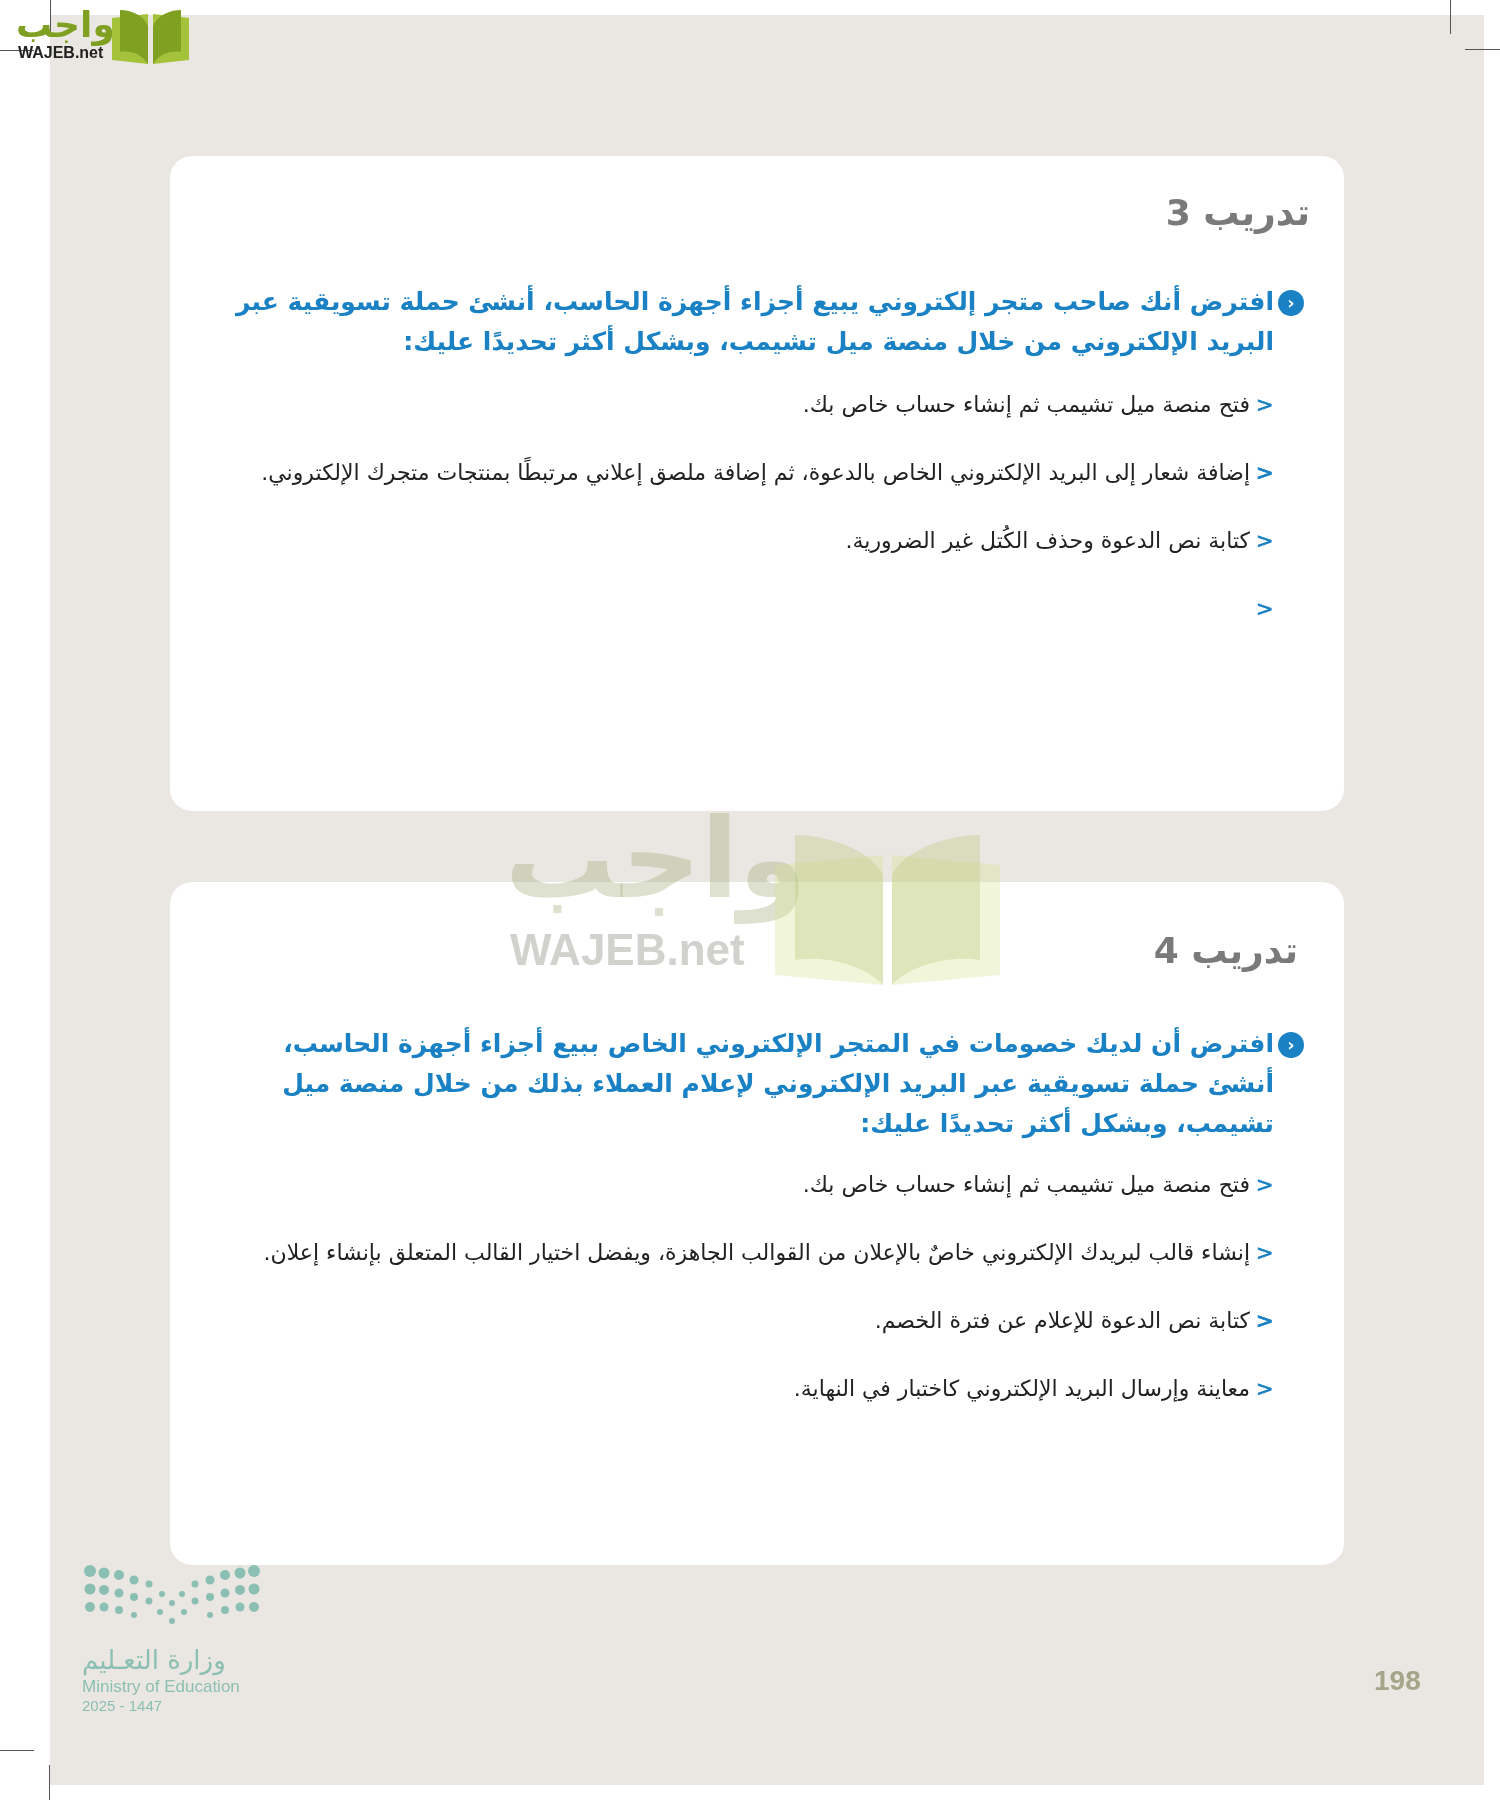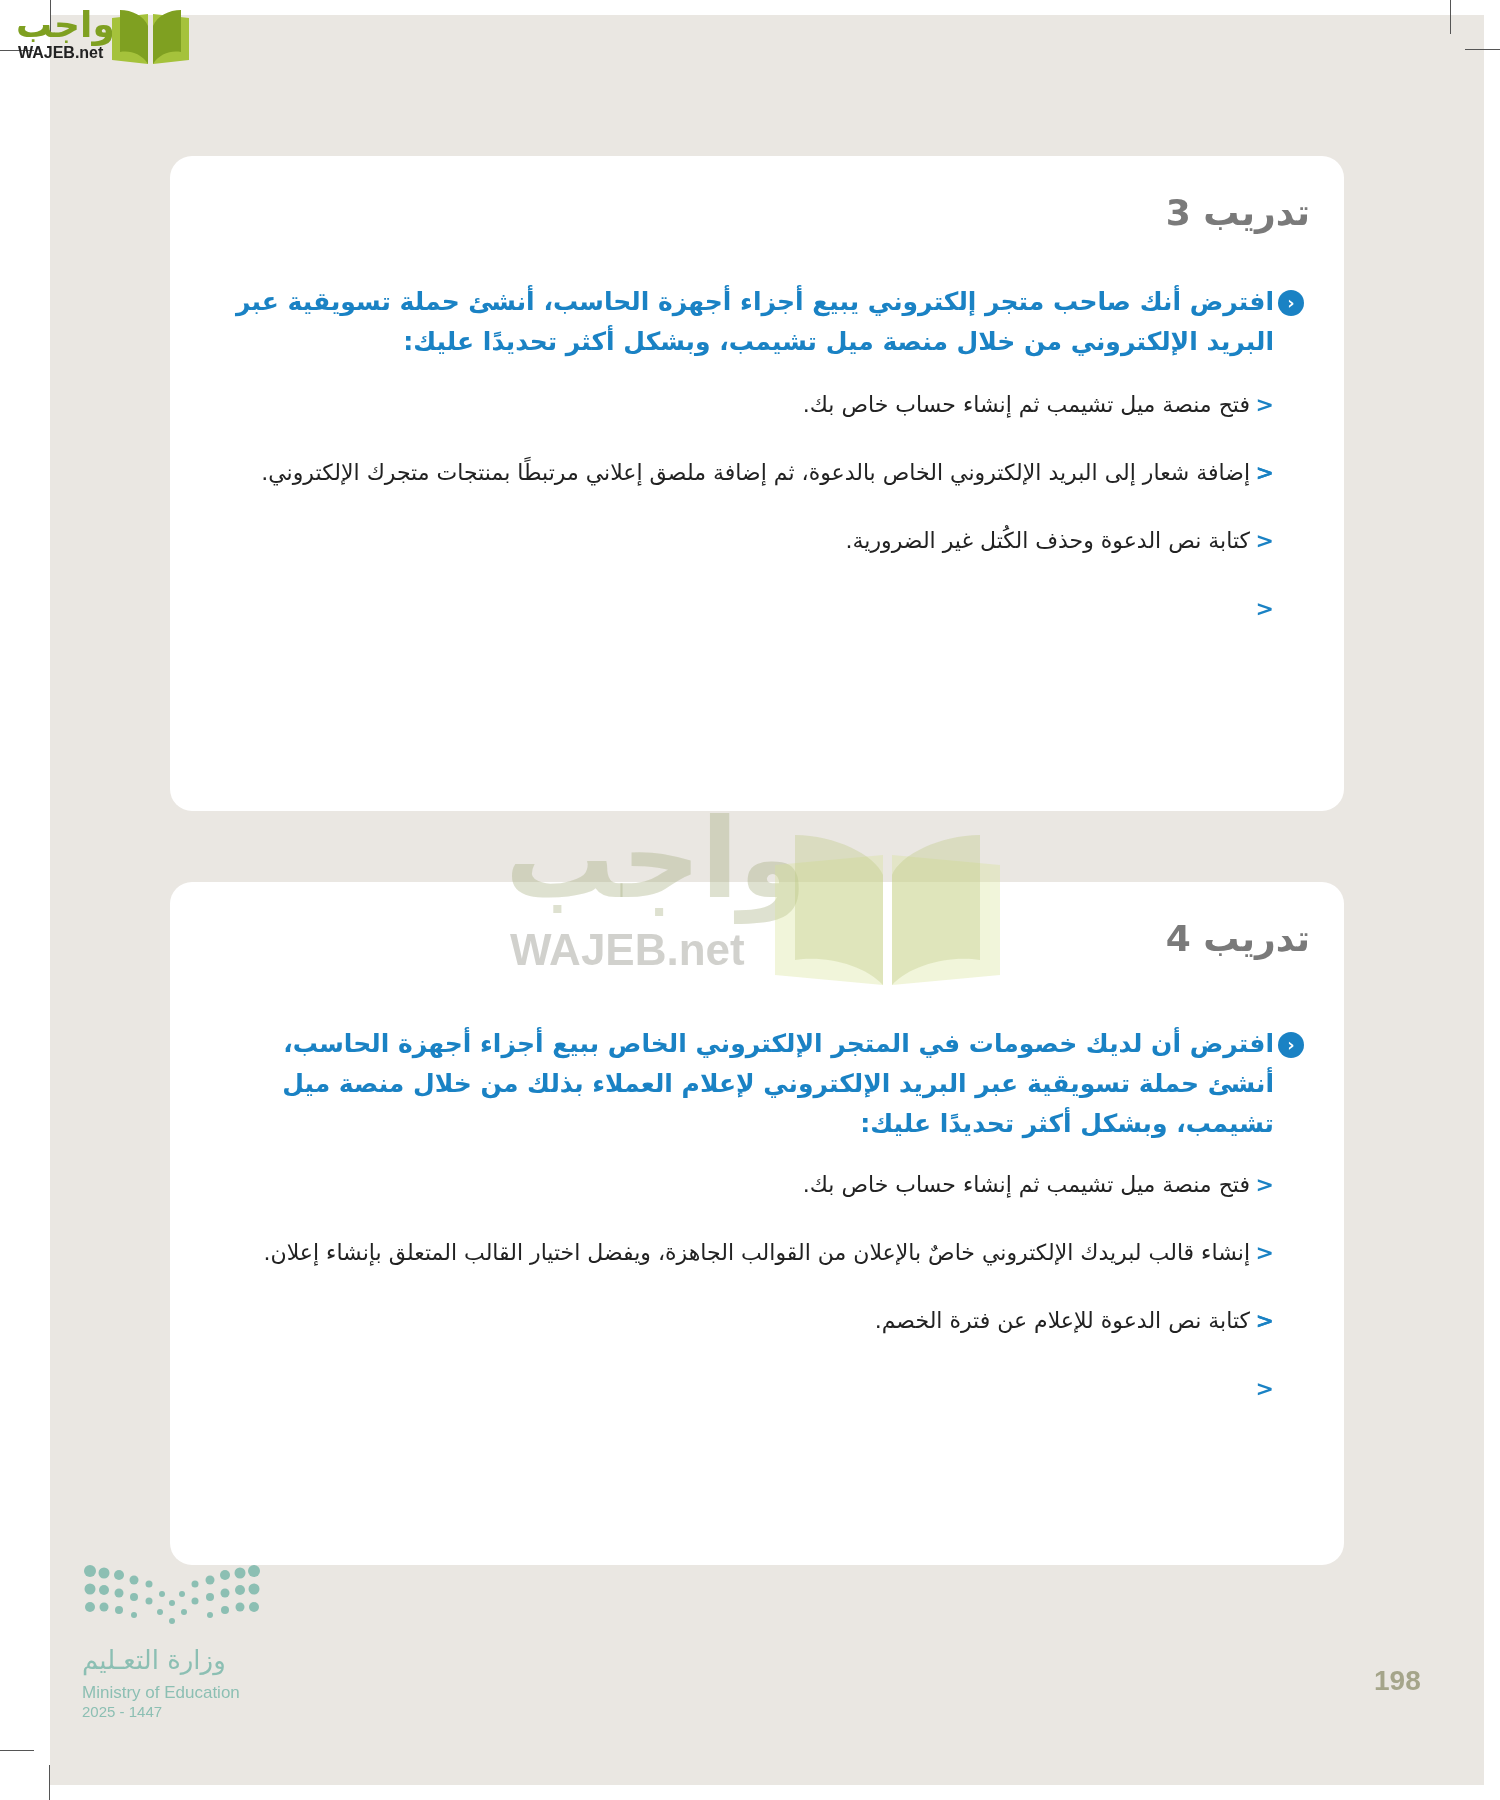--- a/index.html
+++ b/index.html
@@ -26,21 +26,21 @@
   .logo-top { position:absolute; left:8px; top:4px; width:180px; height:64px; }
   .logo-text-ar { position:absolute; left:8px; top:0; font-size:36px; font-weight:bold; color:#7fa021; font-family:"DejaVu Sans", sans-serif; }
   .logo-text-en { position:absolute; left:10px; top:40px; font-size:16px; font-weight:bold; color:#222; font-family:"Liberation Sans", sans-serif; }
   .book { position:absolute; }
   .watermark { position:absolute; left:505px; top:815px; width:500px; height:175px; opacity:1; }
   .wm-ar { position:absolute; left:0; top:-20px; font-size:110px; font-weight:bold; color:rgba(160,170,120,0.35); }
   .wm-en { position:absolute; left:5px; top:110px; font-size:44px; font-weight:bold; color:rgba(140,140,130,0.4); font-family:"Liberation Sans", sans-serif; }
   .moe { position:absolute; left:82px; top:1563px; width:190px; }
   .moe-dots { width:180px; height:70px; }
   .moe-ar { font-size:26px; color:#8cbfb3; direction:rtl; text-align:left; margin-top:8px; font-family:"DejaVu Sans", sans-serif; }
-  .moe-en { font-size:17px; color:#8cbfb3; margin-top:8px; font-family:"Liberation Sans", sans-serif; }
+  .moe-en { font-size:17px; color:#8cbfb3; margin-top:2px; font-family:"Liberation Sans", sans-serif; }
   .moe-year { font-size:15px; color:#8cbfb3; font-family:"Liberation Sans", sans-serif; }
   .page-num { position:absolute; left:1374px; top:1665px; font-size:28px; font-weight:bold; color:#a5a58a; font-family:"Liberation Sans", sans-serif;text-align:right; }
 </style>
 </head>
 <body>
 
 <div class="page-bg"></div>
 
 <div class="trim" style="left:50px;top:0;width:1px;height:34px;"></div>
 <div class="trim" style="left:0;top:50px;width:34px;height:1px;"></div>
@@ -69,31 +69,31 @@
   <ul class="steps">
     <li class="step"><span class="step-chev">&lt;</span><span>فتح منصة ميل تشيمب ثم إنشاء حساب خاص بك.</span></li>
     <li class="step"><span class="step-chev">&lt;</span></li>
     <li class="step"><span class="step-chev">&lt;</span><span>إضافة شعار إلى البريد الإلكتروني الخاص بالدعوة، ثم إضافة ملصق إعلاني مرتبطًا بمنتجات متجرك الإلكتروني.</span></li>
     <li class="step"><span class="step-chev">&lt;</span><span>كتابة نص الدعوة وحذف الكُتل غير الضرورية.</span></li>
     <li class="step"><span class="step-chev">&lt;</span></li>
   </ul>
 </section>
 
 <section class="card card2">
-  <h2 class="card-title" style="margin:0;">تدريب 4</h2>
+  <h2 class="card-title" style="margin:12px;">تدريب 4</h2>
   <div class="intro">
     <span class="intro-icon">‹</span>
     <span>افترض أن لديك خصومات في المتجر الإلكتروني الخاص ببيع أجزاء أجهزة الحاسب، أنشئ حملة تسويقية عبر البريد الإلكتروني لإعلام العملاء بذلك من خلال منصة ميل تشيمب، وبشكل أكثر تحديدًا عليك:</span>
   </div>
   <ul class="steps">
     <li class="step"><span class="step-chev">&lt;</span><span>فتح منصة ميل تشيمب ثم إنشاء حساب خاص بك.</span></li>
     <li class="step"><span class="step-chev">&lt;</span><span>إنشاء قالب لبريدك الإلكتروني خاصٌ بالإعلان من القوالب الجاهزة، ويفضل اختيار القالب المتعلق بإنشاء إعلان.</span></li>
     <li class="step"><span class="step-chev">&lt;</span></li>
     <li class="step"><span class="step-chev">&lt;</span><span>كتابة نص الدعوة للإعلام عن فترة الخصم.</span></li>
-    <li class="step"><span class="step-chev">&lt;</span></li>
+    <li class="step"><span class="step-chev">&lt;</span><span>معاينة وإرسال البريد الإلكتروني كاختبار في النهاية.</span></li>
   </ul>
 </section>
 
 <div class="watermark">
   <span class="wm-ar">واجب</span>
   <span class="wm-en">WAJEB.net</span>
   <svg style="position:absolute;left:270px;top:0;" width="225" height="175" viewBox="0 0 225 175">
     <path d="M0 50 L108 40 L108 170 L0 160 Z" fill="rgba(215,225,150,0.35)"></path>
     <path d="M225 50 L117 40 L117 170 L225 160 Z" fill="rgba(215,225,150,0.35)"></path>
     <path d="M20 20 C60 20 100 40 108 60 L108 170 C90 150 50 140 20 145 Z" fill="rgba(190,200,130,0.35)"></path>

